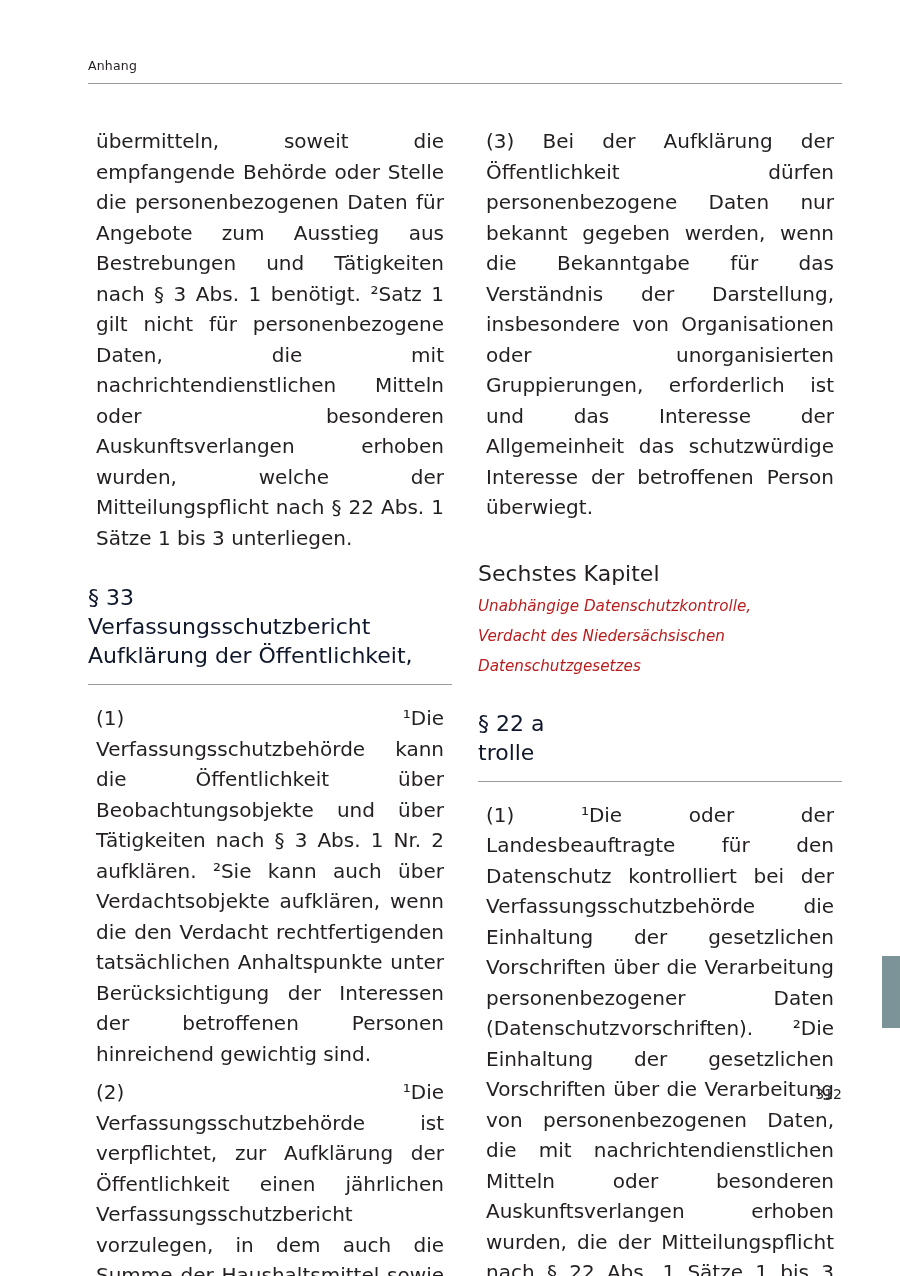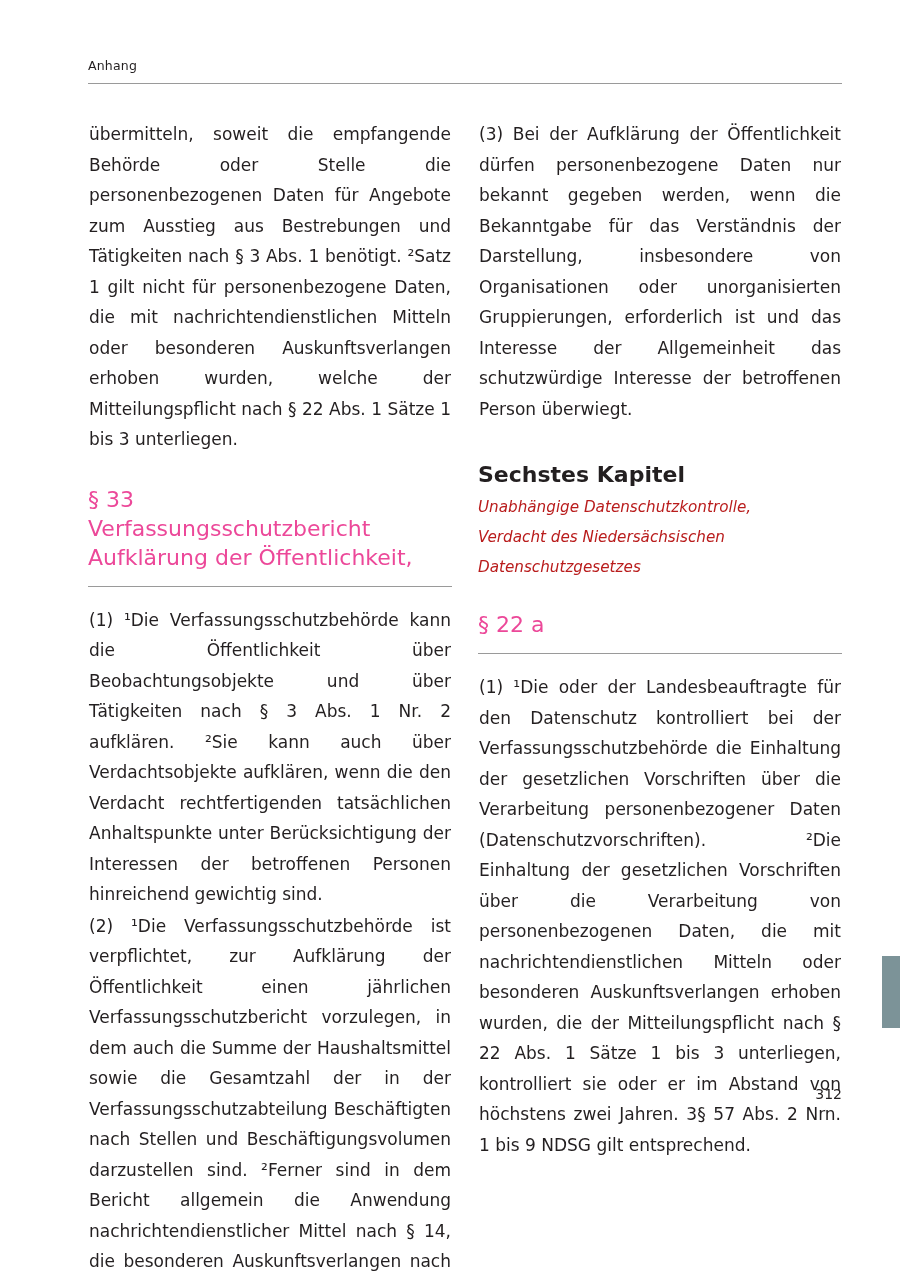--- a/index.html
+++ b/index.html
@@ -45,54 +45,54 @@
     left: 88px;
     top: 118px;
     width: 754px;
     display: flex;
     gap: 26px;
   }
   .col {
     width: 364px;
   }
   p.body {
-    margin: 1px;
-    font-size: 17px;
+    margin: 8px;
+    font-size: 20px;
     line-height: 30.5px;
     text-align: justify;
     text-justify: inter-word;
     color: #231f20;
     hyphens: manual;
   }
   p.body + p.body {
     margin-top: 0;
   }
   
   .sec-head {
     margin: 30px 0 0 0;
     font-size: 22px;
     line-height: 29px;
     font-weight: 400;
-    color: #ec4899;
+    color: #0f172a;
   }
   .sec-head .num {
     display: block;
   }
   .sec-head .title {
     display: block;
   }
   .head-rule {
     border-bottom: 1px solid #9a9a9a;
     margin: 14px 0 18px 0;
   }
   .chapter-head {
     margin: 36px 0 0 0;
     font-size: 22px;
     line-height: 30px;
-    font-weight: 700;
+    font-weight: 400;
     color: #231f20;
   }
   .chapter-sub {
     margin: 4px 0 0 0;
     font-size: 15.2px;
     line-height: 26px;
     font-style: italic;
     color: #b91c1c;
   }
   
@@ -142,20 +142,21 @@
     <div class="col">
       <p class="body">(3) Bei der Aufklärung der Öffentlichkeit dürfen personenbezogene Daten nur bekannt gegeben werden, wenn die Bekanntgabe für das Verständnis der Darstellung, insbesondere von Organisationen oder unorganisierten Gruppierungen, erforderlich ist und das Interesse der Allgemeinheit das schutzwürdige Interesse der betroffenen Person überwiegt.</p>
 
       <div class="chapter-head">Sechstes Kapitel</div>
       <div class="chapter-sub">Unabhängige Datenschutzkontrolle,</div>
       <div class="chapter-sub">Verdacht des Niedersächsischen</div>
       <div class="chapter-sub">Datenschutzgesetzes</div>
 
       <div class="sec-head">
         <span class="num">§ 22 a</span>
+        <span class="title">trolle</span>
       </div>
       <div class="head-rule"></div>
 
       <p class="body">(1) ¹Die oder der Landesbeauftragte für den Datenschutz kontrolliert bei der Verfassungsschutzbehörde die Einhaltung der gesetzlichen Vorschriften über die Verarbeitung personenbezogener Daten (Datenschutzvorschriften). ²Die Einhaltung der gesetzlichen Vorschriften über die Verarbeitung von personenbezogenen Daten, die mit nachrichtendienstlichen Mitteln oder besonderen Auskunftsverlangen erhoben wurden, die der Mitteilungspflicht nach § 22 Abs. 1 Sätze 1 bis 3 unterliegen, kontrolliert sie oder er im Abstand von höchstens zwei Jahren. 3§ 57 Abs. 2 Nrn. 1 bis 9 NDSG gilt entsprechend.</p>
     </div>
 
   </div>
 
   <div class="side-tab"></div>
 

